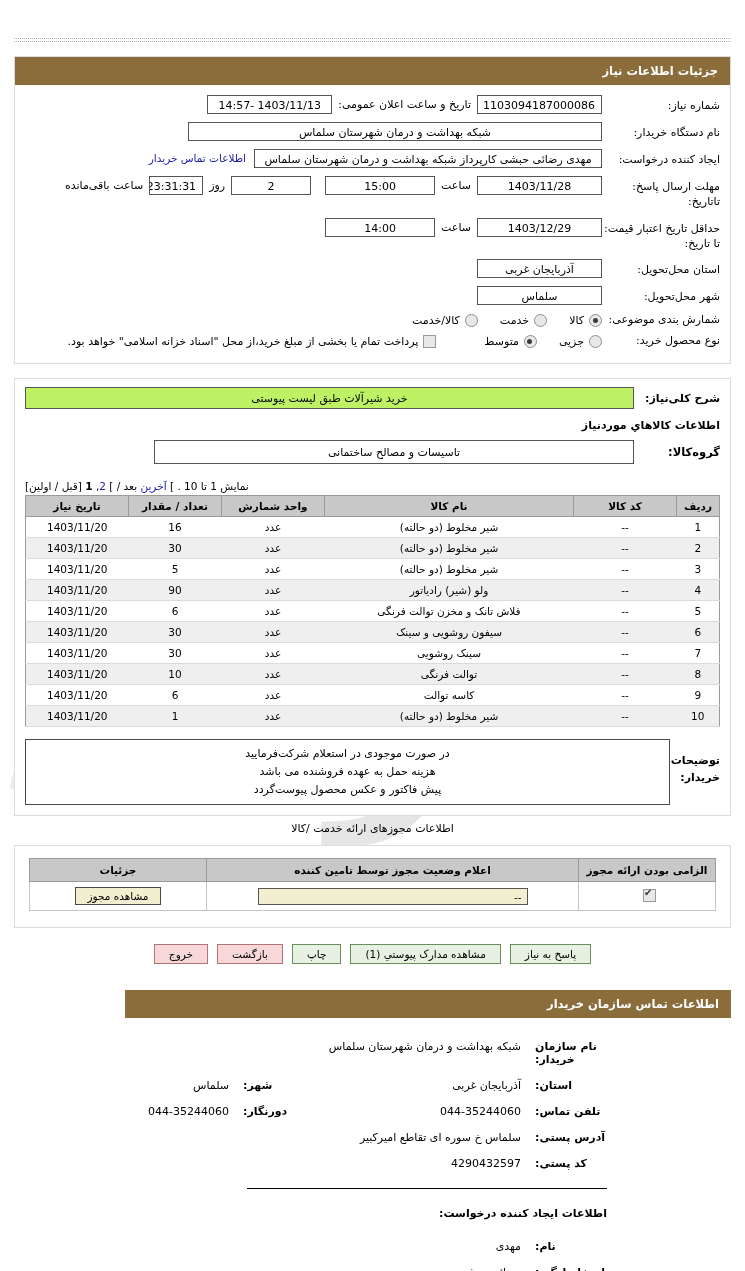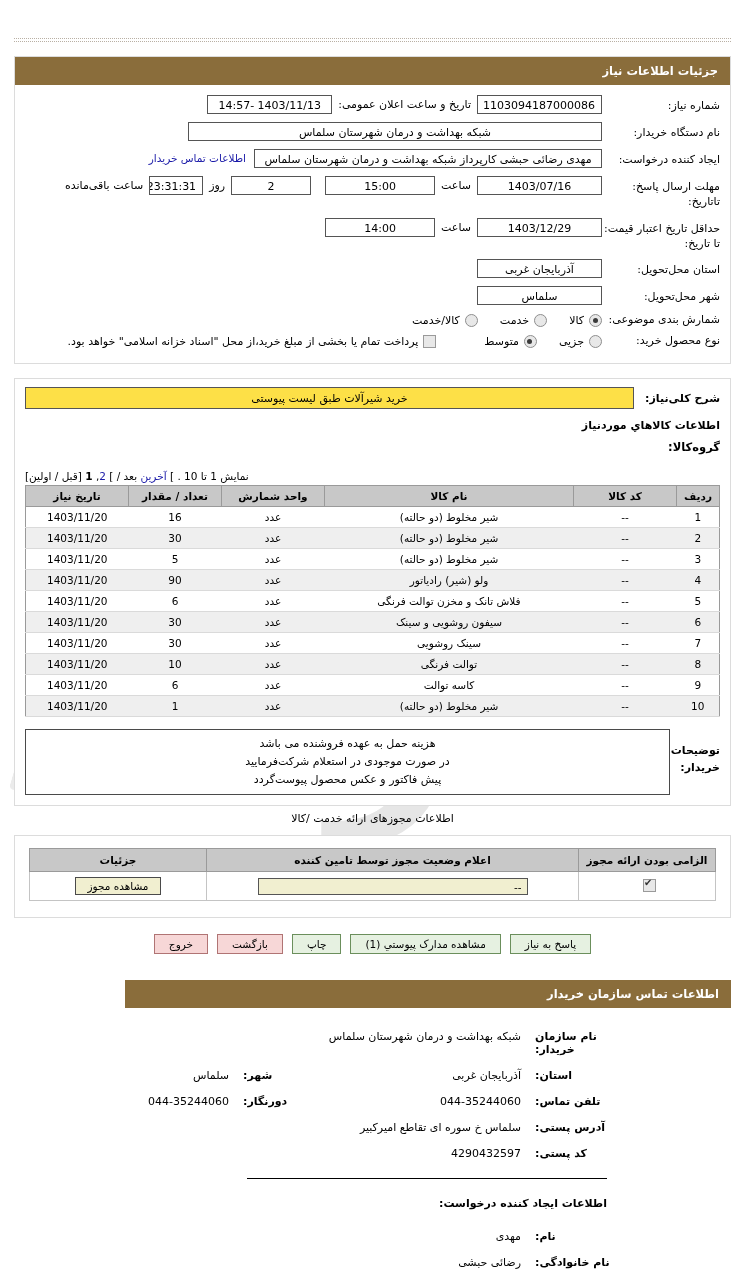--- a/index.html
+++ b/index.html
@@ -212,21 +212,21 @@
     text-align: right;
   }
   .desc-box {
     border: 1px solid #555;
     height: 22px;
     line-height: 22px;
     flex: 1;
     padding: 0 8px;
     font-size: 11px;
     text-align: center;
-    background: #fde047;
+    background: #bef264;
     box-sizing: border-box;
   }
   .subtitle {
     font-weight: bold;
     font-size: 11px;
     padding: 8px 10px 4px 10px;
     text-align: right;
   }
   .group-row {
     display: flex;
@@ -469,21 +469,21 @@
       </div>
 
       <div class="frow">
         <div class="flabel">ایجاد کننده درخواست:</div>
         <div class="fbox w-348">مهدی رضائی حبشی کارپرداز شبکه بهداشت و درمان شهرستان سلماس</div>
         <a class="link-blue">اطلاعات تماس خریدار</a>
       </div>
 
       <div class="frow">
         <div class="flabel">مهلت ارسال پاسخ: تاتاریخ:</div>
-        <div class="fbox w-140">1403/07/16</div>
+        <div class="fbox w-140">1403/11/28</div>
         <div class="inline-lbl">ساعت</div>
         <div class="fbox w-110">15:00</div>
         <div class="fbox w-80" style="margin-right:14px;">2</div>
         <div class="inline-lbl">روز</div>
         <div class="fbox w-66">23:31:31</div>
         <div class="inline-lbl">ساعت باقی‌مانده</div>
       </div>
 
       <div class="frow">
         <div class="flabel">حداقل تاریخ اعتبار قیمت: تا تاریخ:</div>
@@ -541,20 +541,21 @@
 
     <div class="desc-row">
       <div class="desc-label">شرح کلی‌نیاز:</div>
       <div class="desc-box">خرید شیرآلات طبق لیست پیوستی</div>
     </div>
 
     <div class="subtitle">اطلاعات کالاهاي موردنیاز</div>
 
     <div class="group-row">
       <div class="group-label">گروه‌کالا:</div>
+      <div class="group-box">تاسیسات و مصالح ساختمانی</div>
     </div>
 
     <div class="pager">
       <span>نمایش 1 تا 10 .</span>
       <span>]</span>
       <a>آخرین</a>
       <span>بعد /</span>
       <span>]</span>
       <a>2</a><span>,</span>
       <b>1</b>
@@ -654,22 +655,22 @@
               <td>1</td>
               <td>1403/11/20</td>
             </tr>
           </tbody>
       </table>
     </div>
 
     <div class="notes-wrap">
       <div class="notes-label">توضیحات خریدار:</div>
       <div class="notes-box">
+        <div>در صورت موجودی در استعلام شرکت‌فرمایید</div>
         <div>هزینه حمل به عهده فروشنده می  باشد</div>
-        <div>در صورت موجودی در استعلام شرکت‌فرمایید</div>
         <div>پیش فاکتور و عکس محصول  پیوست‌گردد</div>
       </div>
     </div>
 
   </div>
 
   <div class="license-title">اطلاعات  مجوزهای ارائه خدمت /کالا</div>
 
   <div class="lic-panel">
     <table class="lic">

